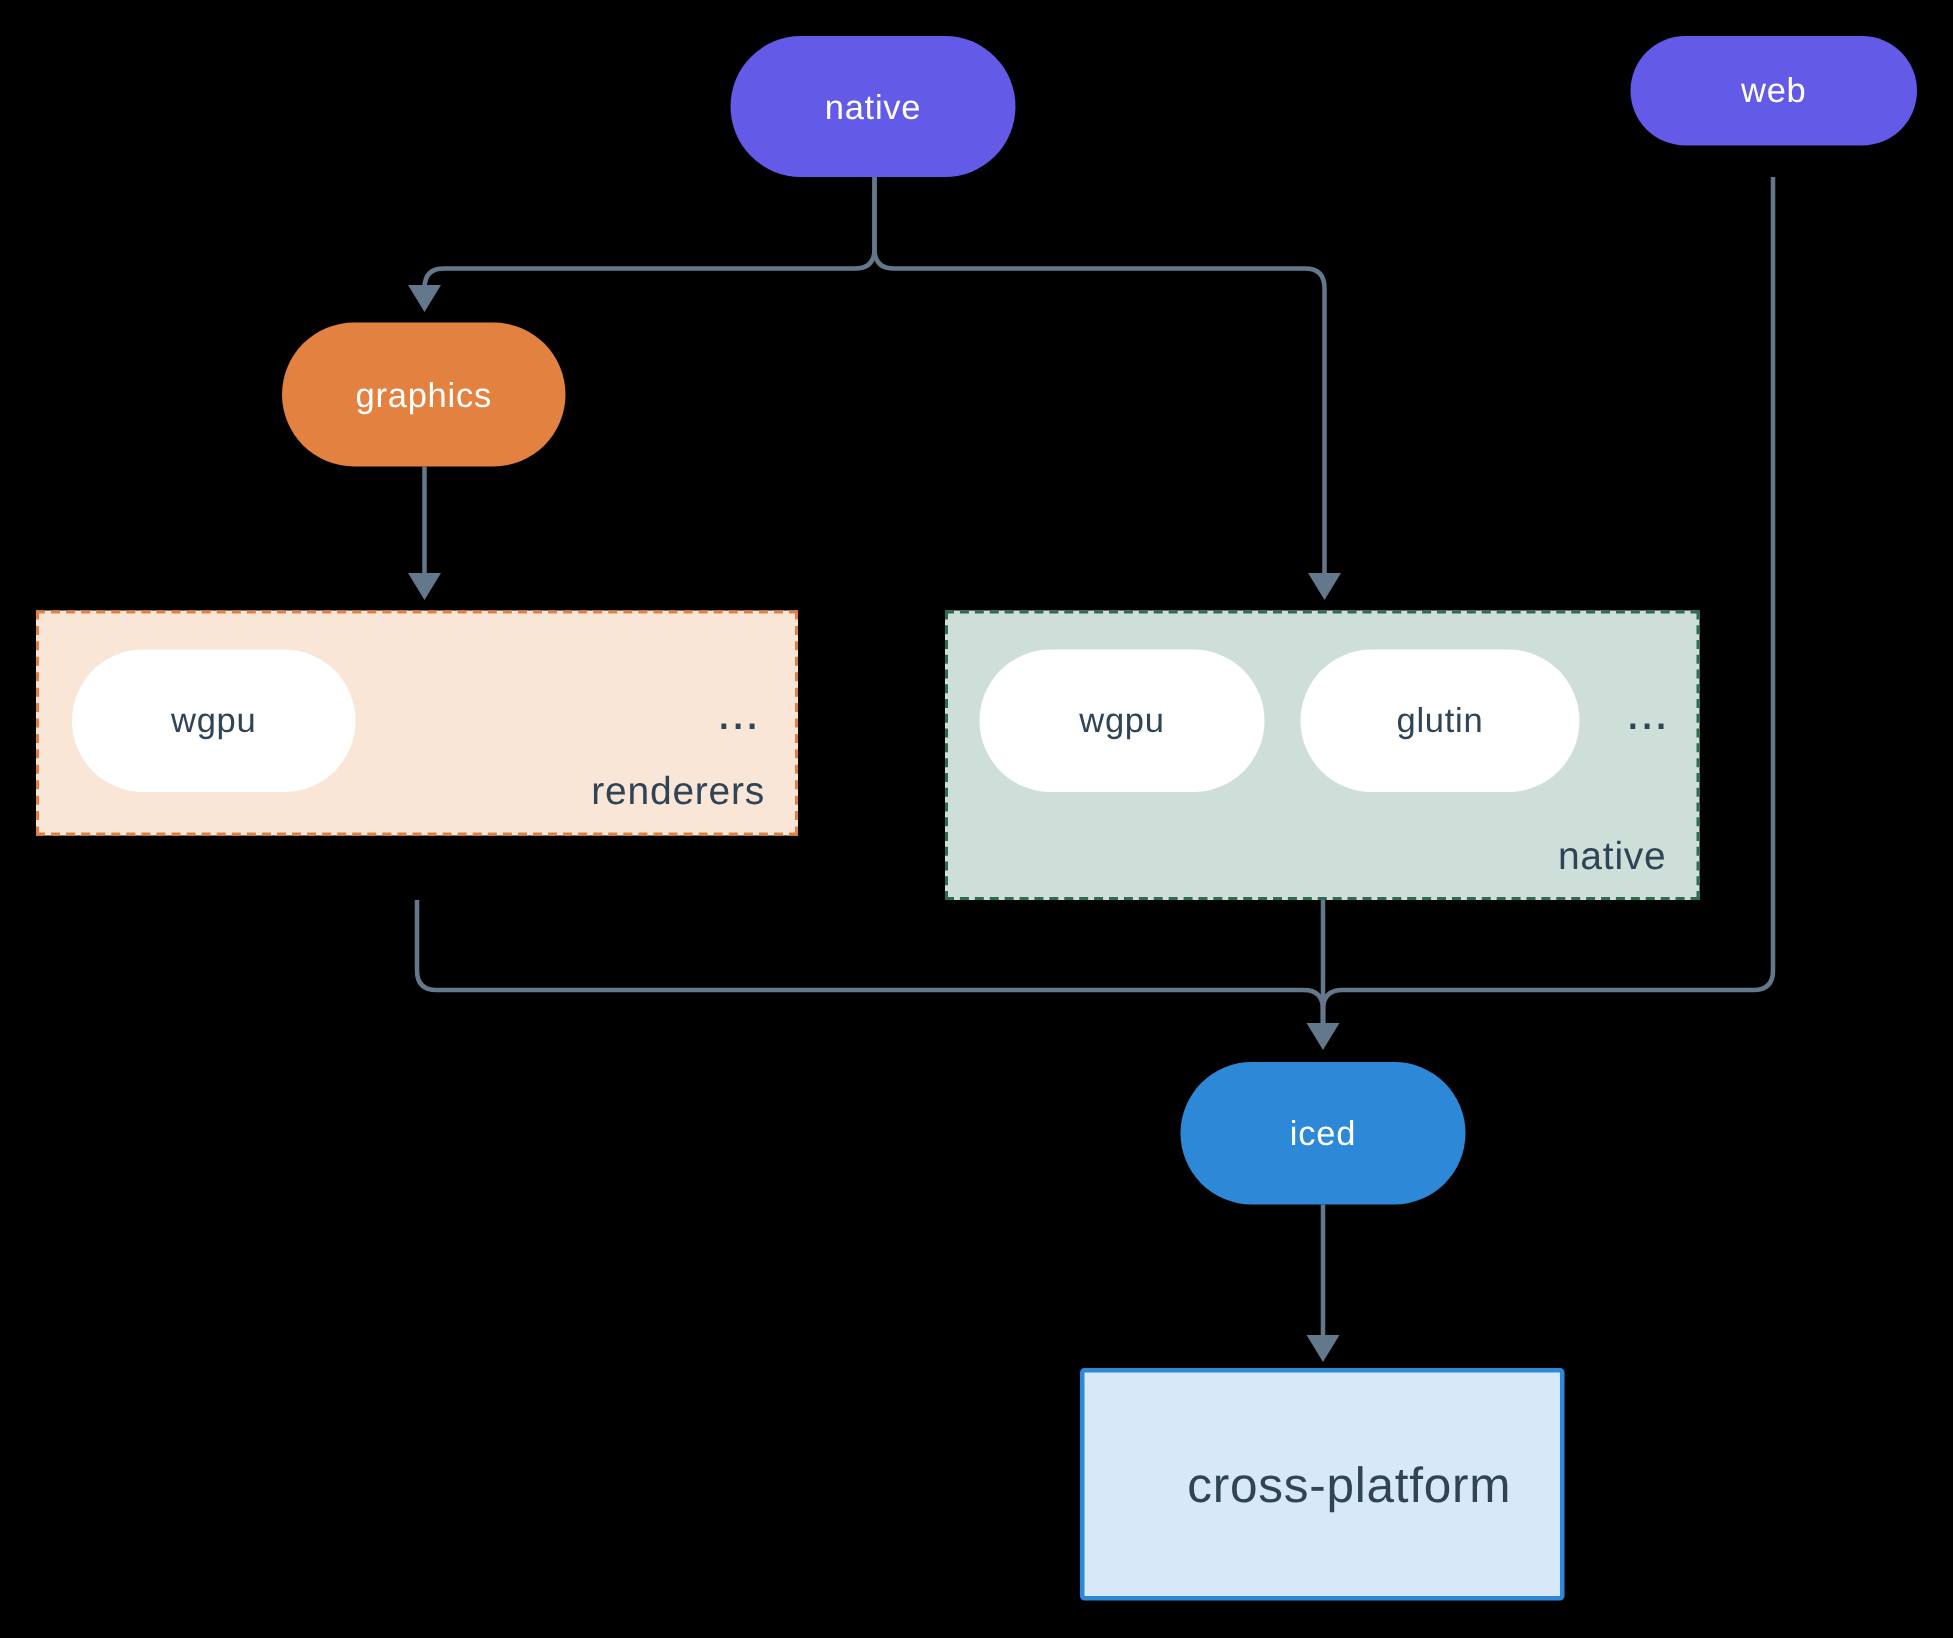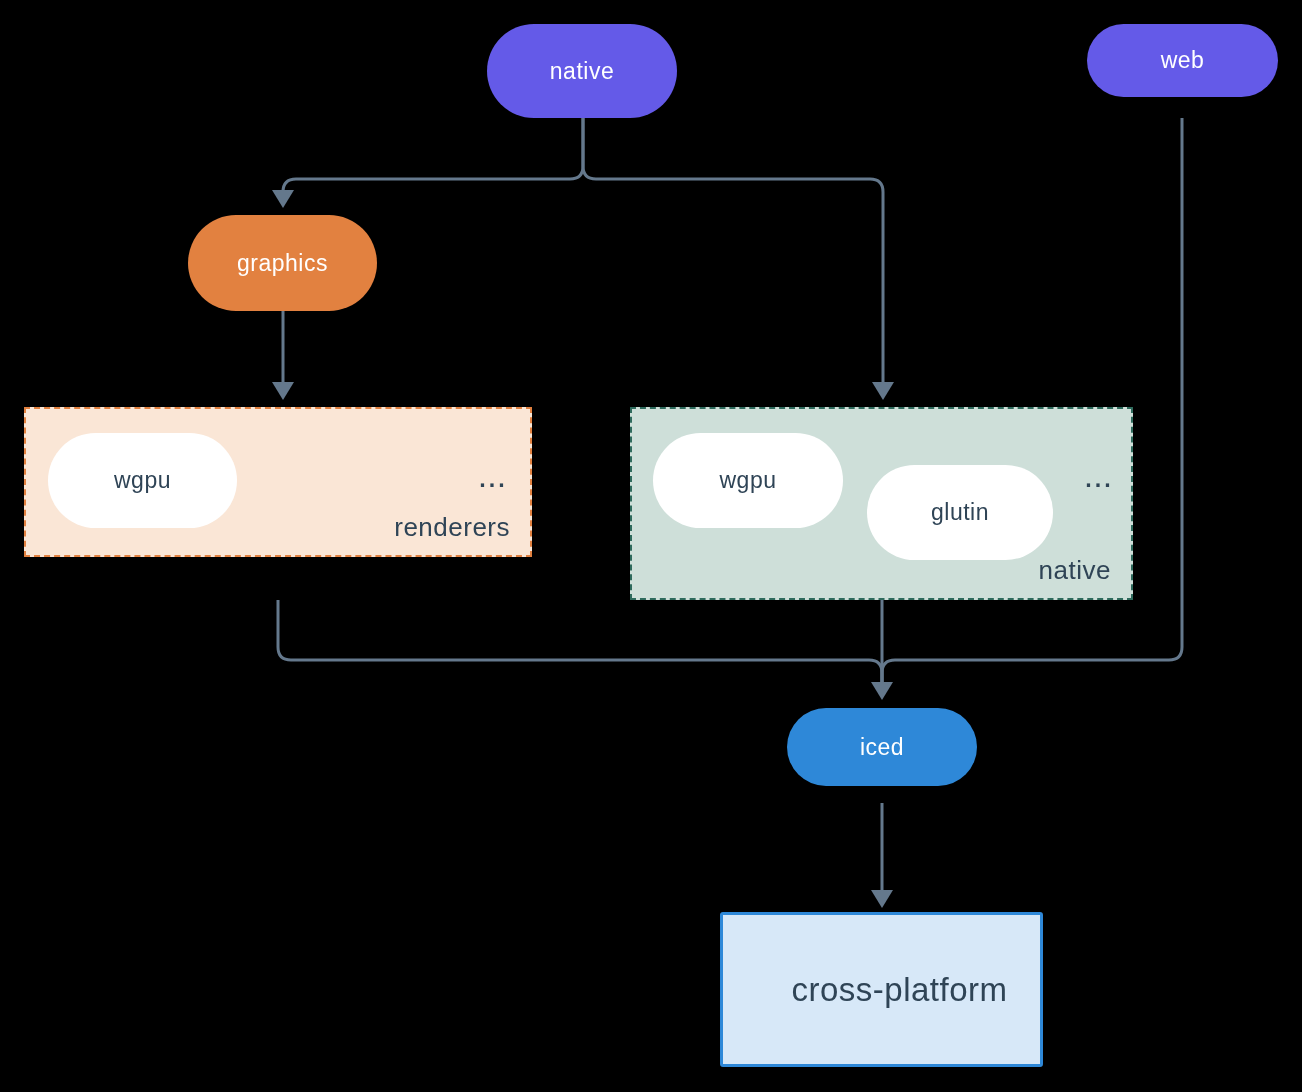--- a/index.html
+++ b/index.html
@@ -107,28 +107,28 @@
       <span>wgpu</span>
     </div>
     <span class="ellipsis">...</span>
     <span class="glabel">renderers</span>
   </div>
 
   <div class="group shells">
     <div class="pill white" style="left:21px; top:24px; width:190px; height:95px;">
       <span>wgpu</span>
     </div>
-    <div class="pill white" style="left:235px; top:24px; width:186px; height:95px;margin-top:32px;">
+    <div class="pill white" style="left:235px; top:24px; width:186px; height:95px;">
       <span>glutin</span>
     </div>
     <span class="ellipsis">...</span>
     <span class="glabel">native</span>
   </div>
 
-  <div class="pill blue" style="left:787px; top:708px; width:190px; height:78px;">
+  <div class="pill blue" style="left:787px; top:708px; width:190px; height:95px;">
     <span>iced</span>
   </div>
 
   <div class="appbox">
     <span>cross-platform</span>
   </div>
 
 </div>
 
 </body></html>

